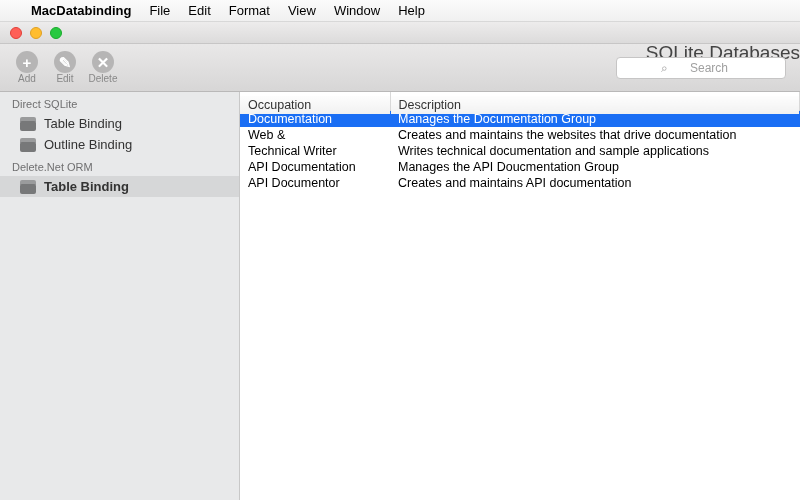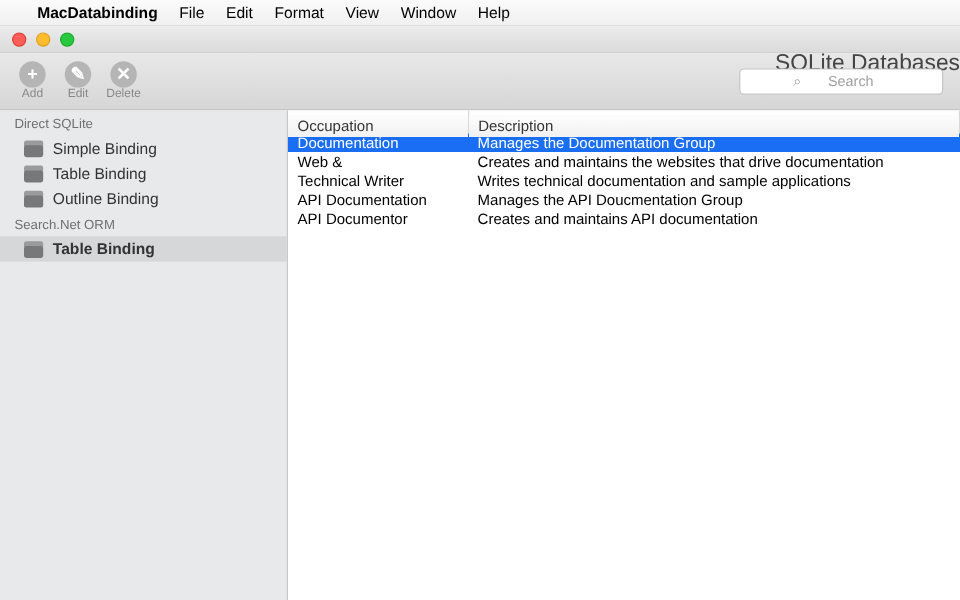--- a/index.html
+++ b/index.html
@@ -96,37 +96,30 @@
 </div>
 
 <div class="main">
   <div class="sidebar" id="sidebar">
       <div class="grouphdr">Direct SQLite</div>
       <div class="sideitem">
         <div class="sideicon">
           <div class="lid"></div>
           <div class="body"></div>
         </div>
-        <span>Simple Binding</span>
-      </div>
-      <div class="sideitem">
-        <div class="sideicon">
-          <div class="lid"></div>
-          <div class="body"></div>
-        </div>
         <span>Table Binding</span>
       </div>
       <div class="sideitem">
         <div class="sideicon">
           <div class="lid"></div>
           <div class="body"></div>
         </div>
         <span>Outline Binding</span>
       </div>
-      <div class="grouphdr">Search.Net ORM</div>
+      <div class="grouphdr">Delete.Net ORM</div>
       <div class="sideitem selected">
         <div class="sideicon">
           <div class="lid"></div>
           <div class="body"></div>
         </div>
         <span>Table Binding</span>
       </div>
     </div>
   <div class="content">
     <table>

